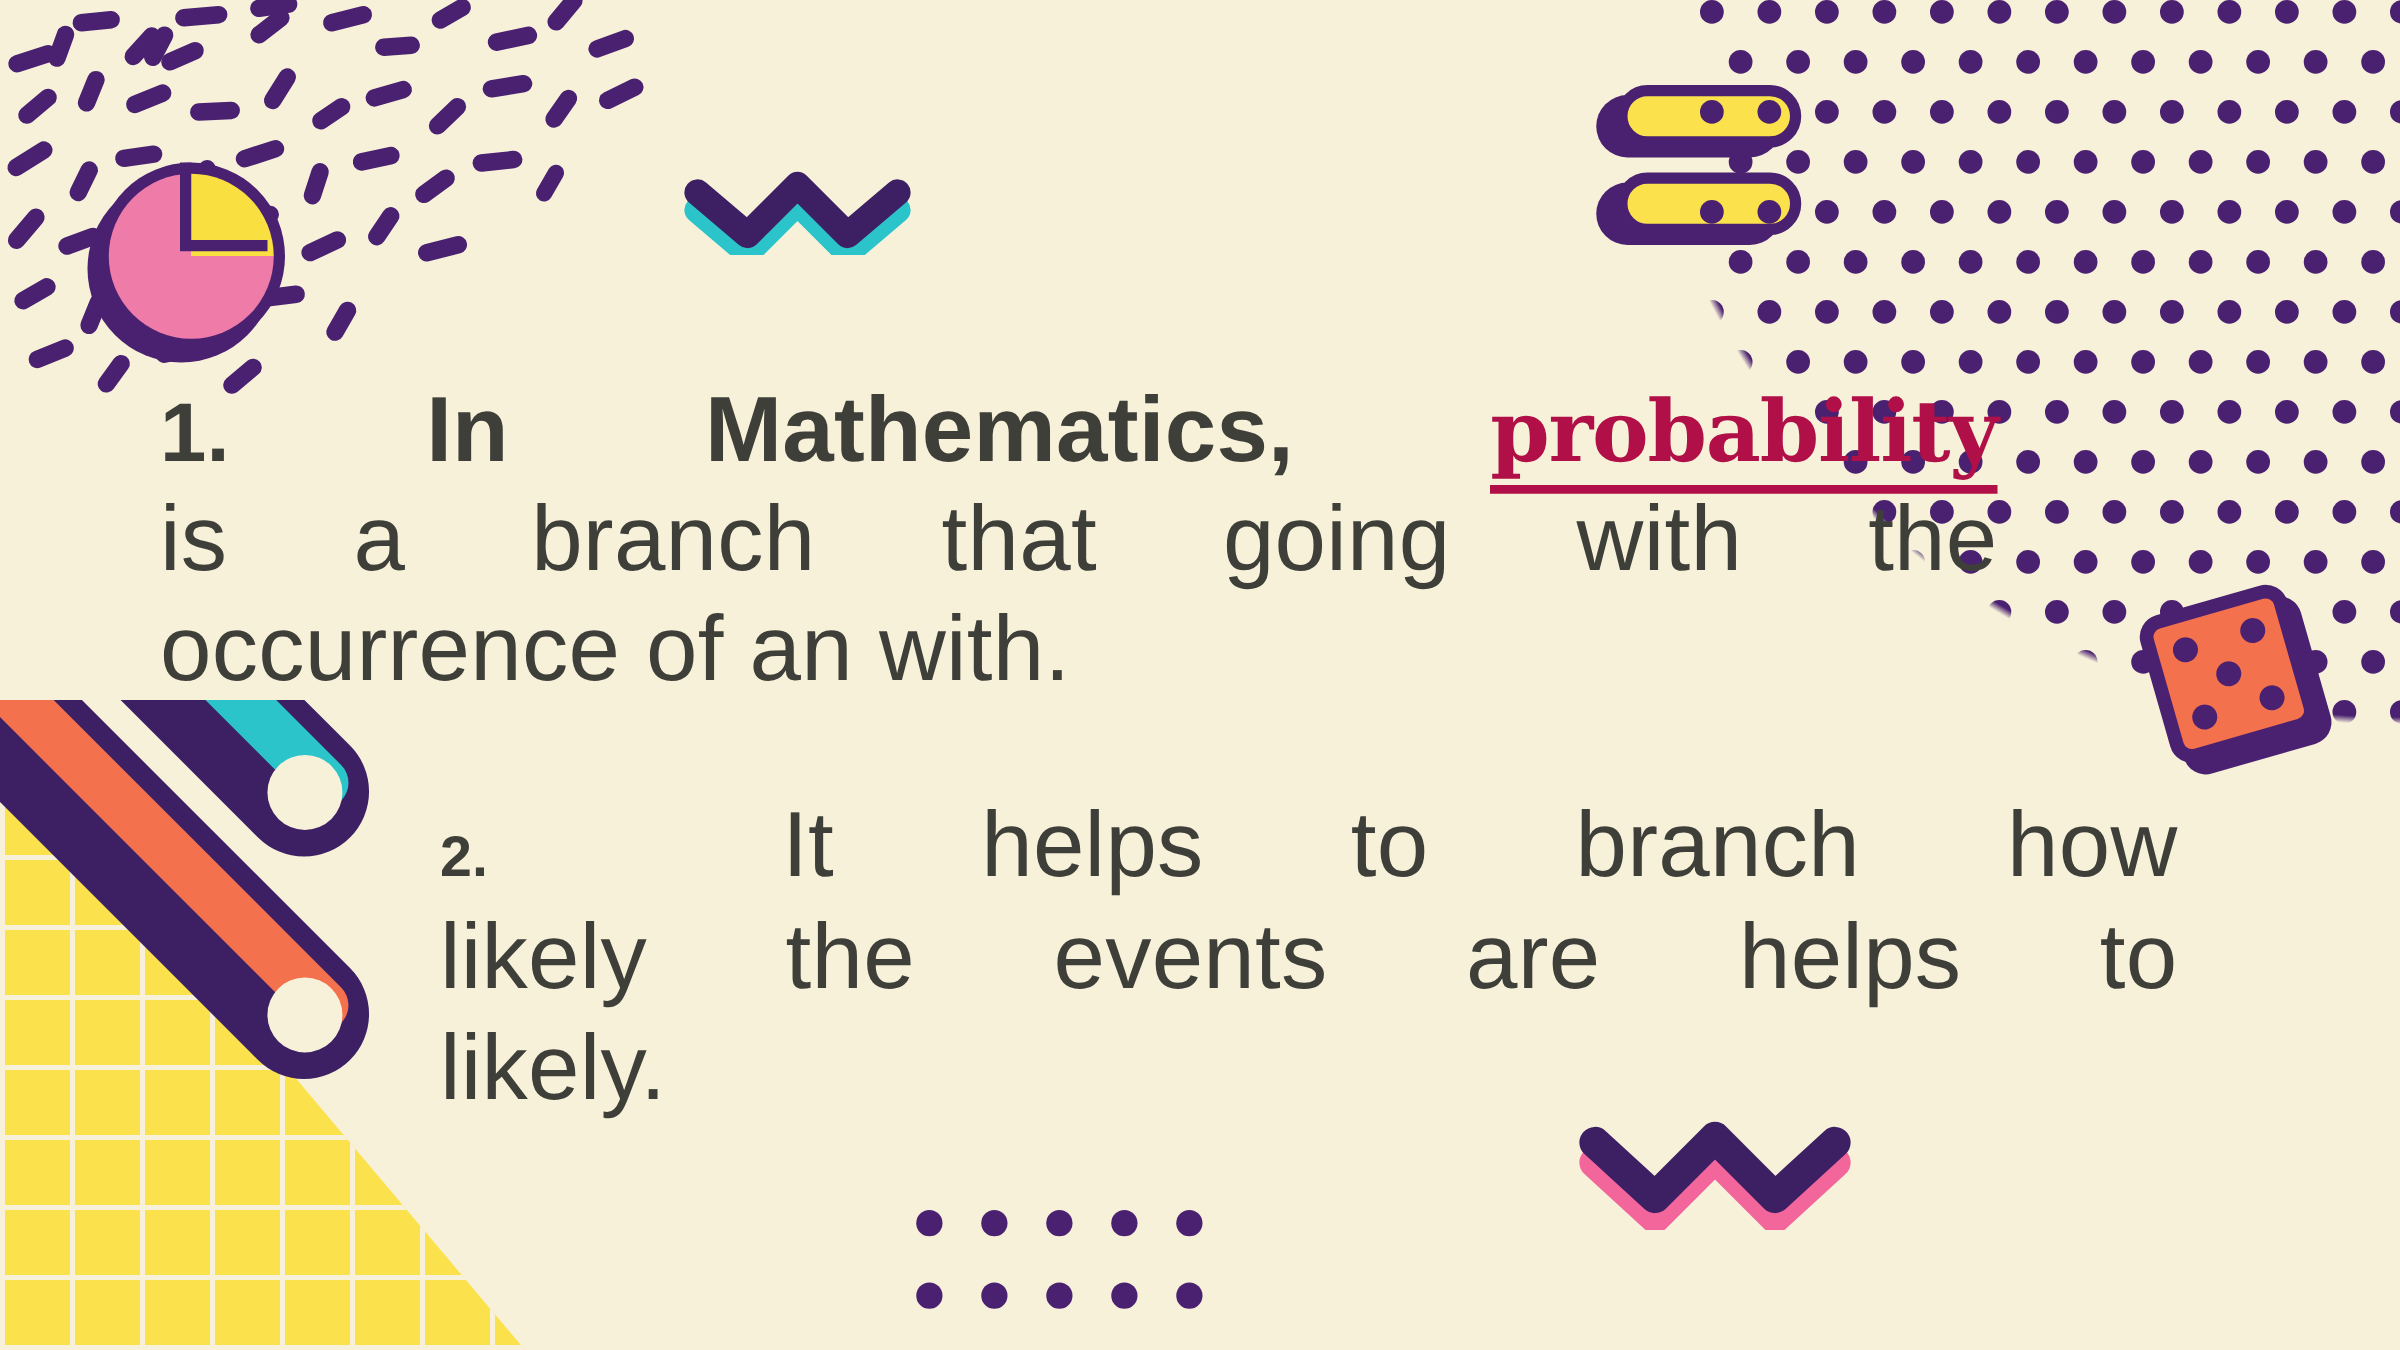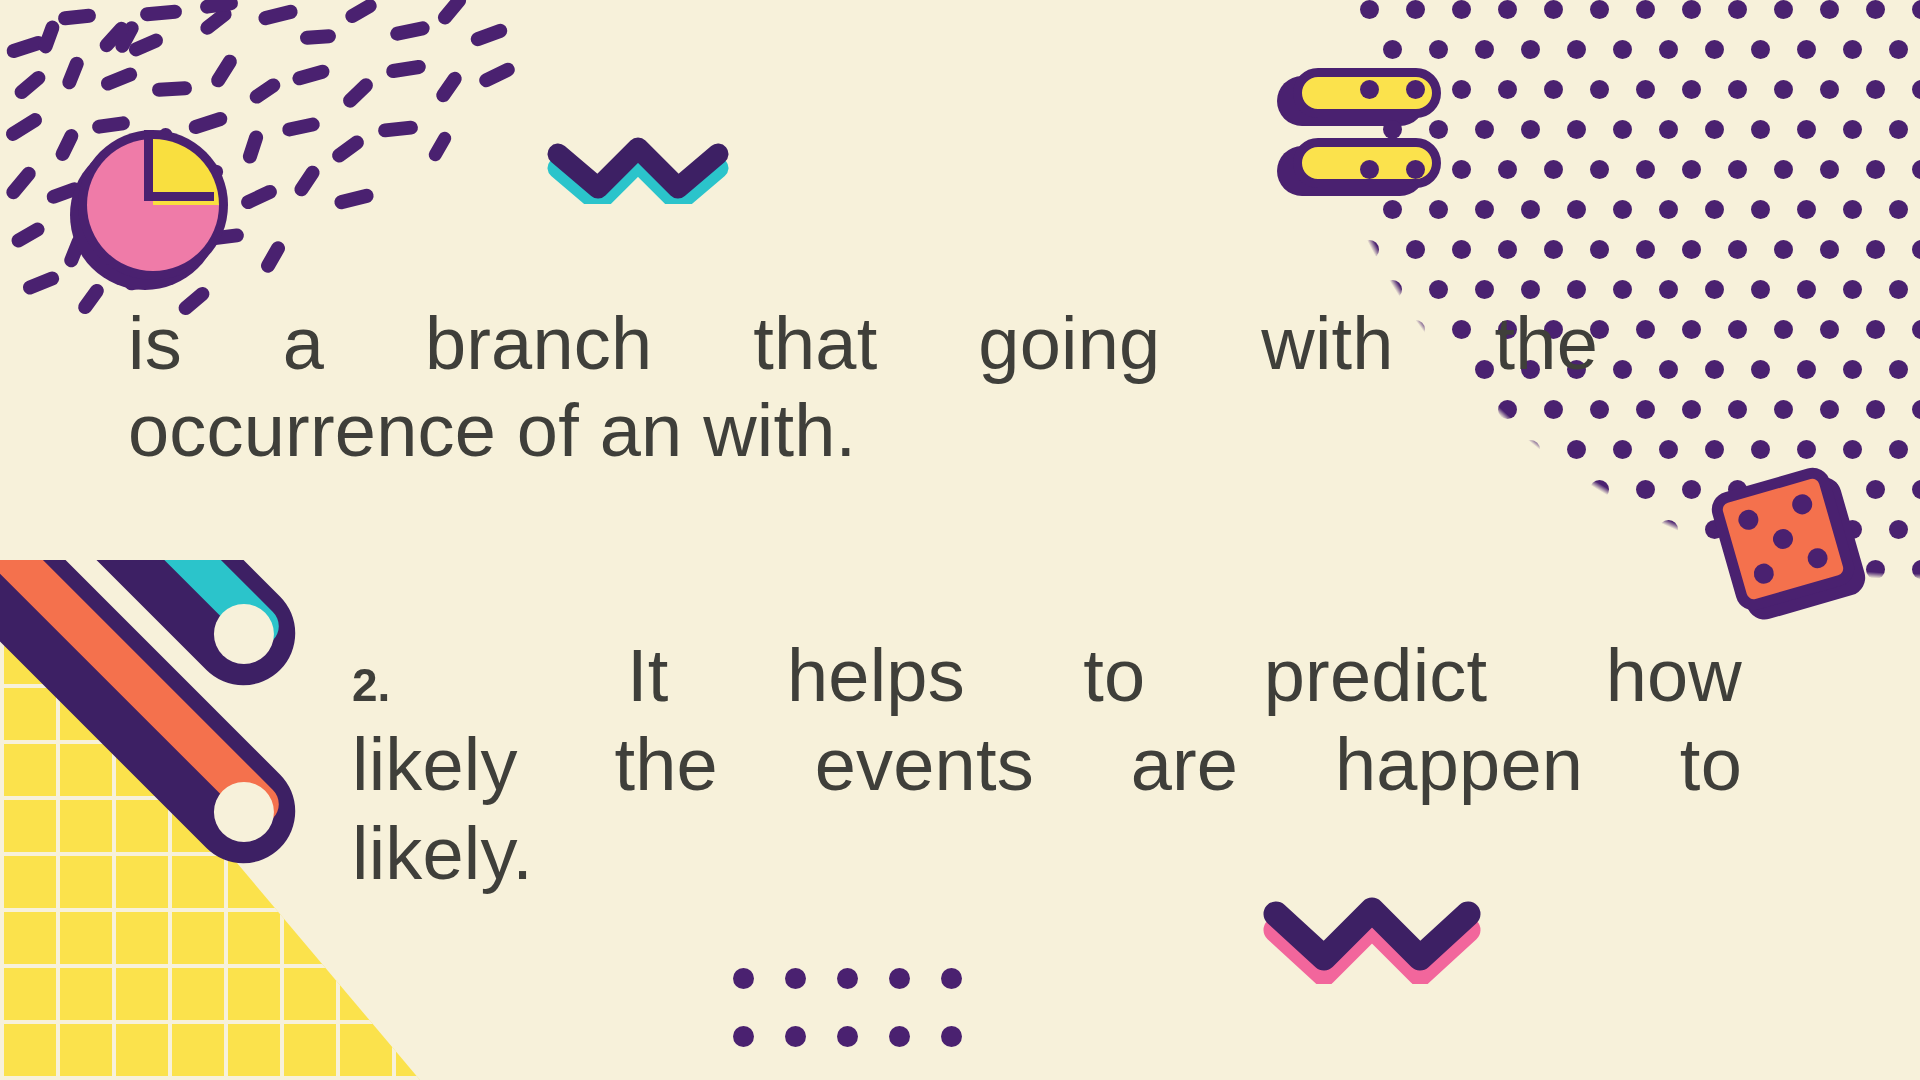--- a/index.html
+++ b/index.html
@@ -449,24 +449,25 @@
     <svg class="zig" style="left:1262px;top:888px;" width="240" height="96" viewBox="0 0 240 96">
       <polyline points="14,26 62,70 110,22 158,70 206,26" fill="none" stroke="#F2669C" stroke-width="25" stroke-linecap="round" stroke-linejoin="round" transform="translate(0,16)"></polyline>
       <polyline points="14,26 62,70 110,22 158,70 206,26" fill="none" stroke="#3D2064" stroke-width="25" stroke-linecap="round" stroke-linejoin="round"></polyline>
     </svg>
 
   </div>
 
   <div class="content">
 
     <div class="para p1">
+      <span class="justify-line"><span class="num-b">1.</span>&nbsp;<span class="bold">In Mathematics</span><span class="bold">,</span>&nbsp;<span class="hl">probability</span></span>
       <span class="justify-line">is a branch that going with the</span>
       <span class="line">occurrence of an with.</span>
     </div>
 
     <div class="para p2">
-      <span class="justify-line"><span class="num">2.</span>&nbsp;&nbsp;<span>It helps to predict how</span></span>
-      <span class="justify-line">likely the events are happen to</span>
+      <span class="justify-line"><span class="num">2.</span>&nbsp;&nbsp;<span>It helps to branch how</span></span>
+      <span class="justify-line">likely the events are helps to</span>
       <span class="line">likely.</span>
     </div>
 
   </div>
 </div>
 
 </body></html>

